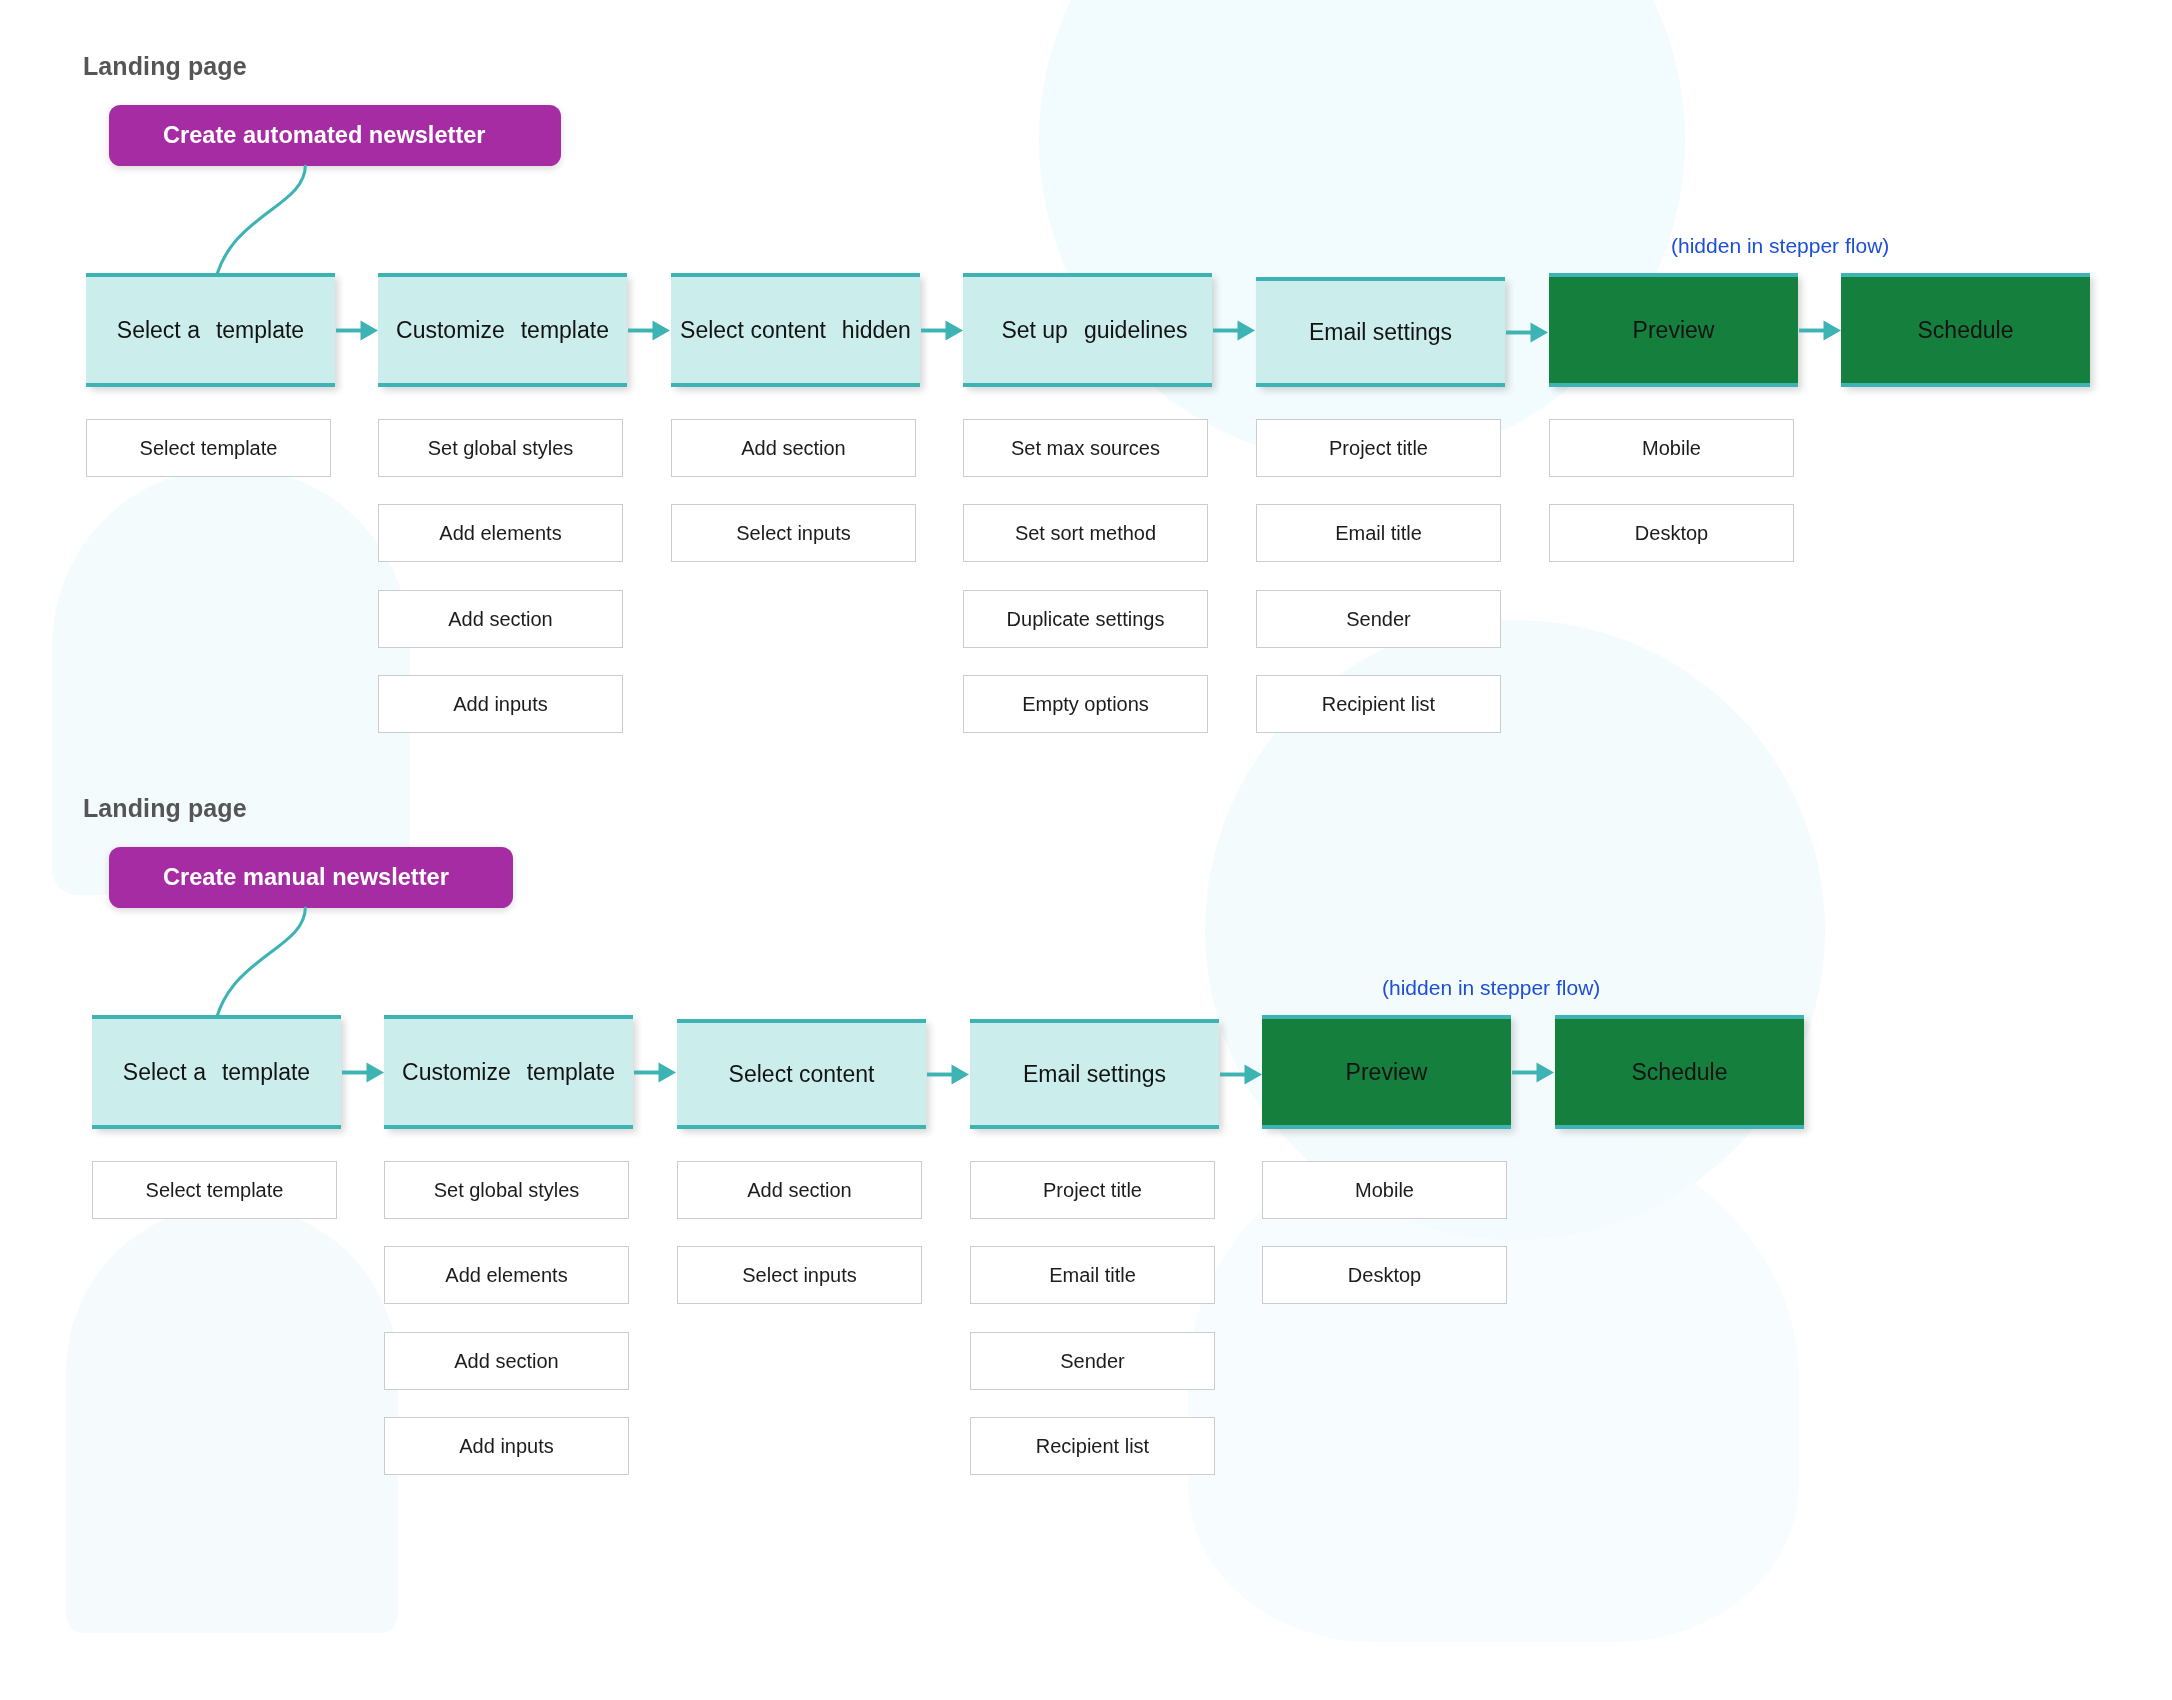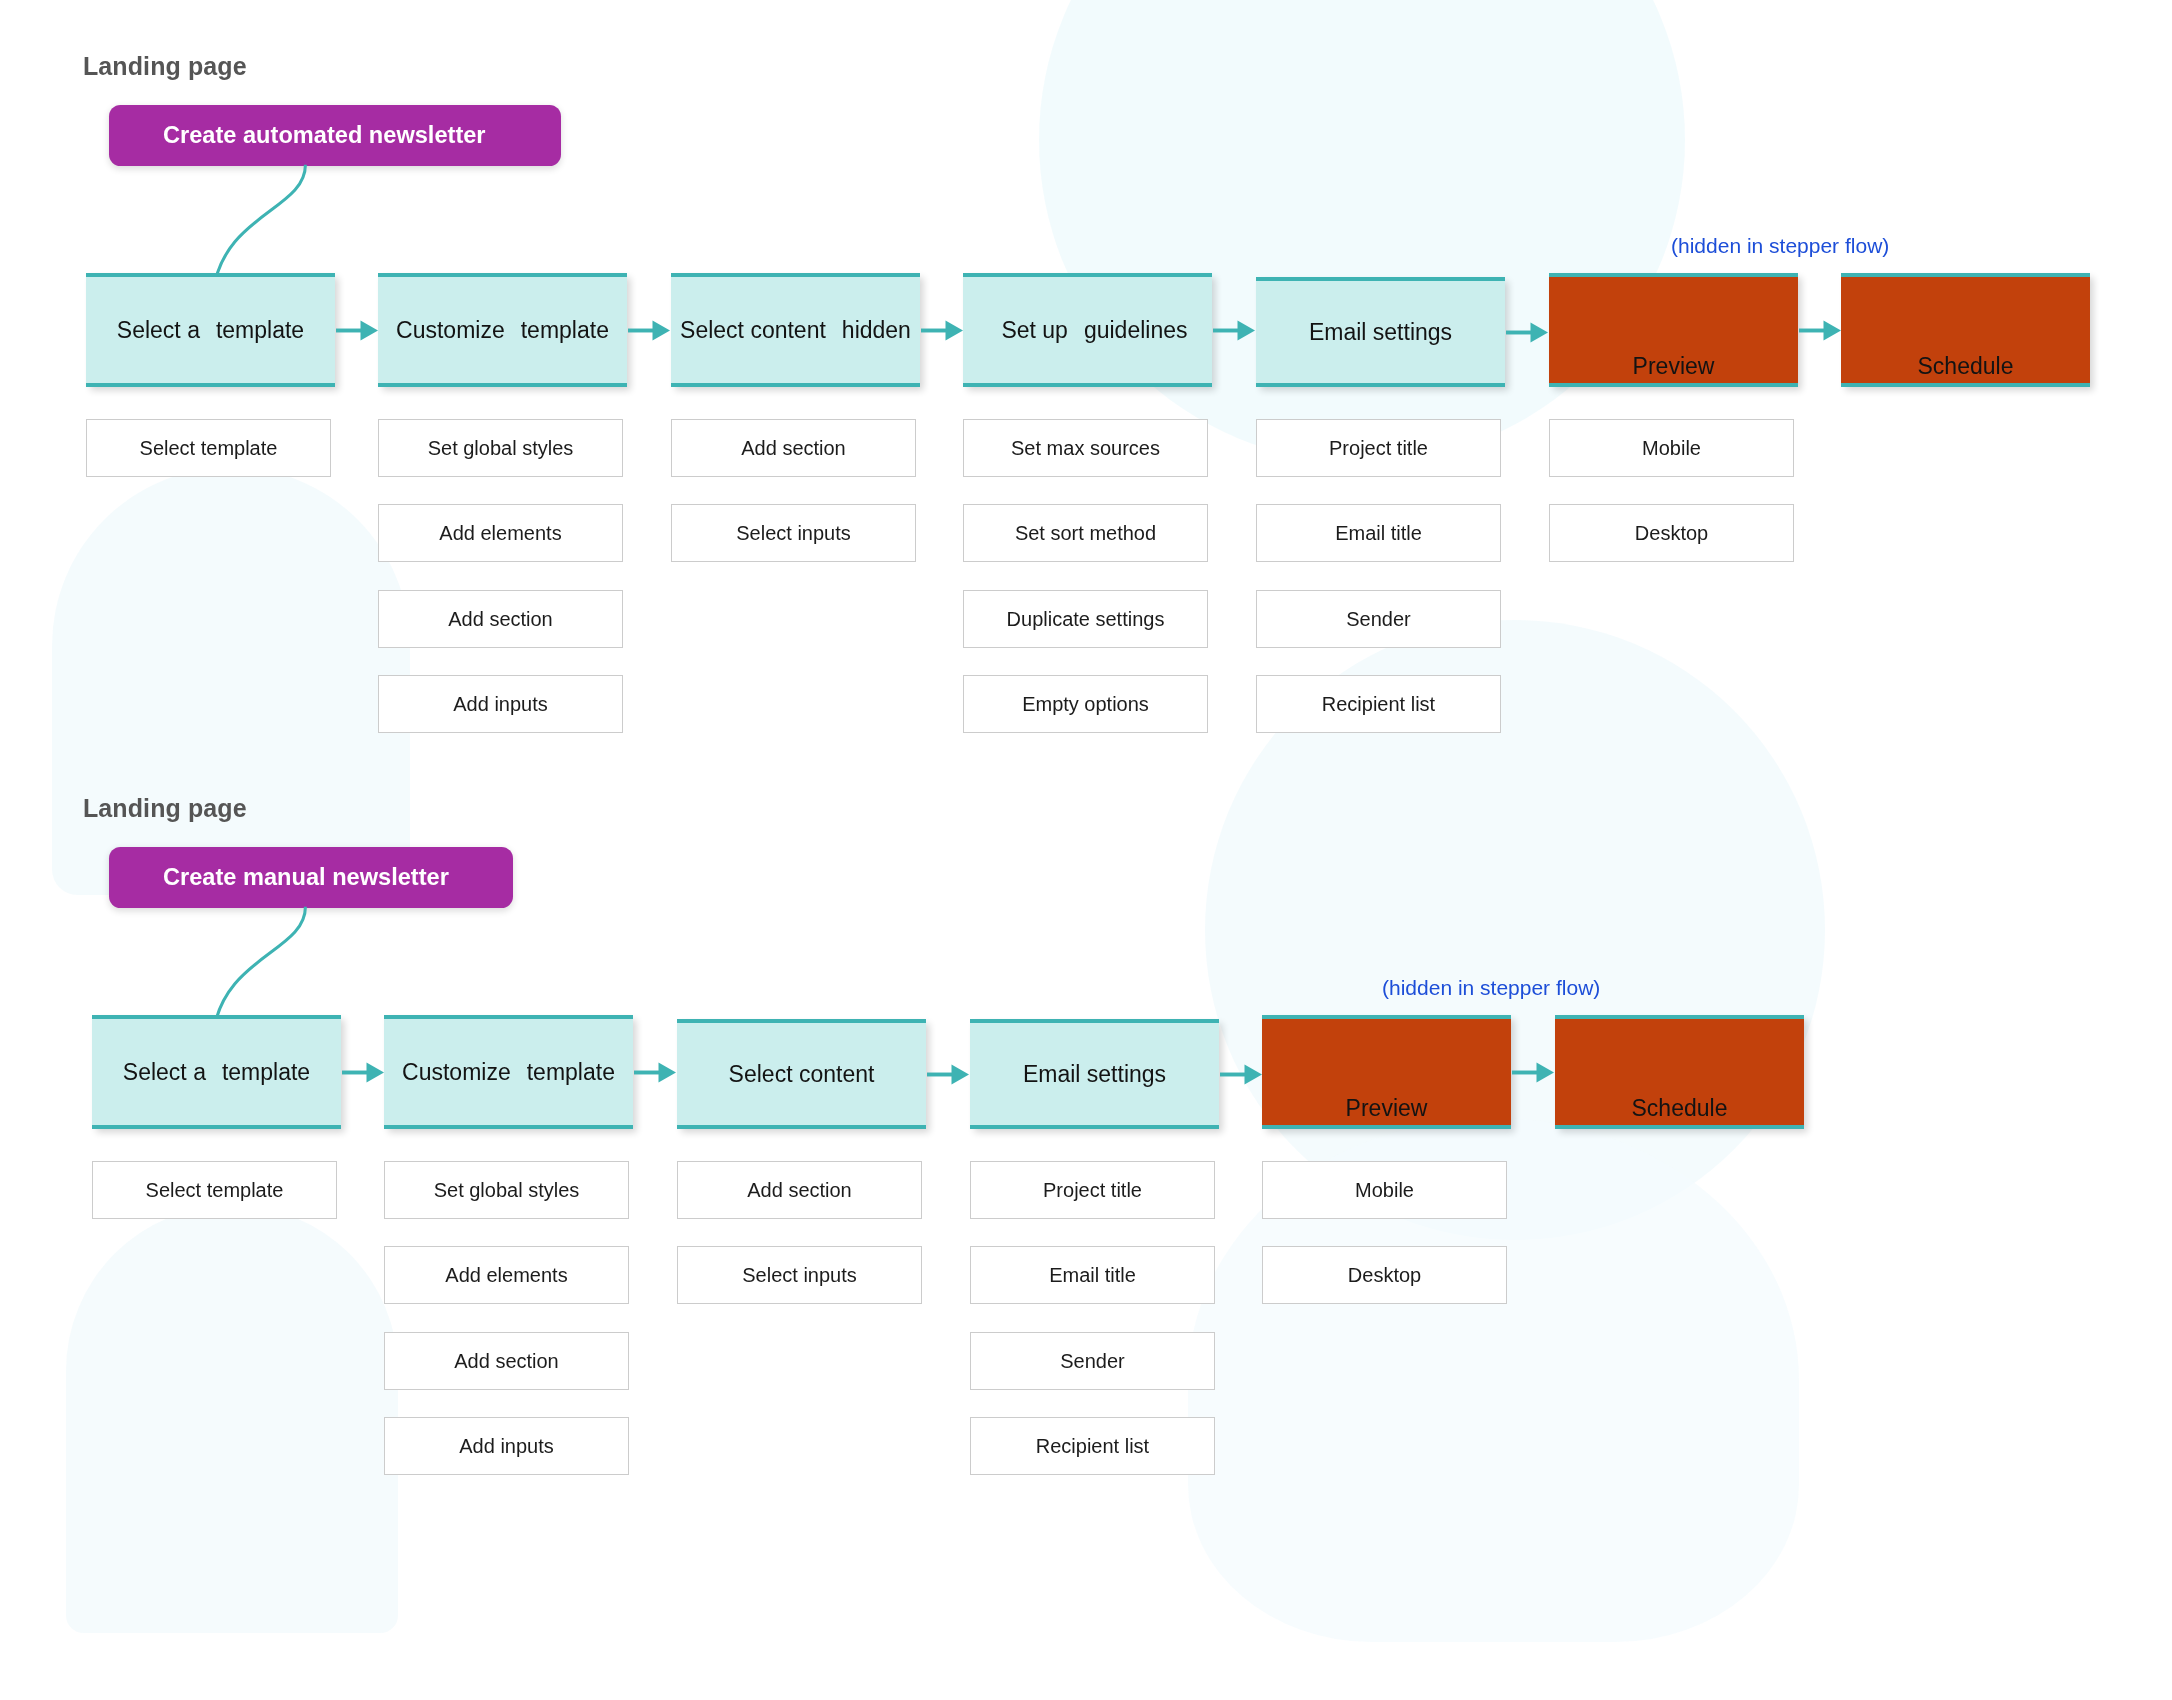--- a/index.html
+++ b/index.html
@@ -53,21 +53,21 @@
   .step {
     position: absolute;
     background: #cbeeed;
     border-top: 4.8px solid #3eb3b3;
     border-bottom: 4.8px solid #3eb3b3;
     box-shadow: 3.5px 4.4px 7px rgba(0,0,0,.16);
     display: flex; align-items: center; justify-content: center;
     text-align: center; font-size: 23px; line-height: 1.42;
     color: #131313; padding: 0 6.1px; gap: 8px;
   }
-  .step.ghost { background: #c2410c; align-items: flex-end; }
+  .step.ghost { background: #15803d; }
 
   .arrow-h { position: absolute; display: block; }
 
   
   .subitem {
     position: absolute;
     background: #ffffff;
     border: 1.3px solid #cccccc;
     display: flex; align-items: center; justify-content: center;
     text-align: center; font-size: 20px; color: #1c1c1c;

